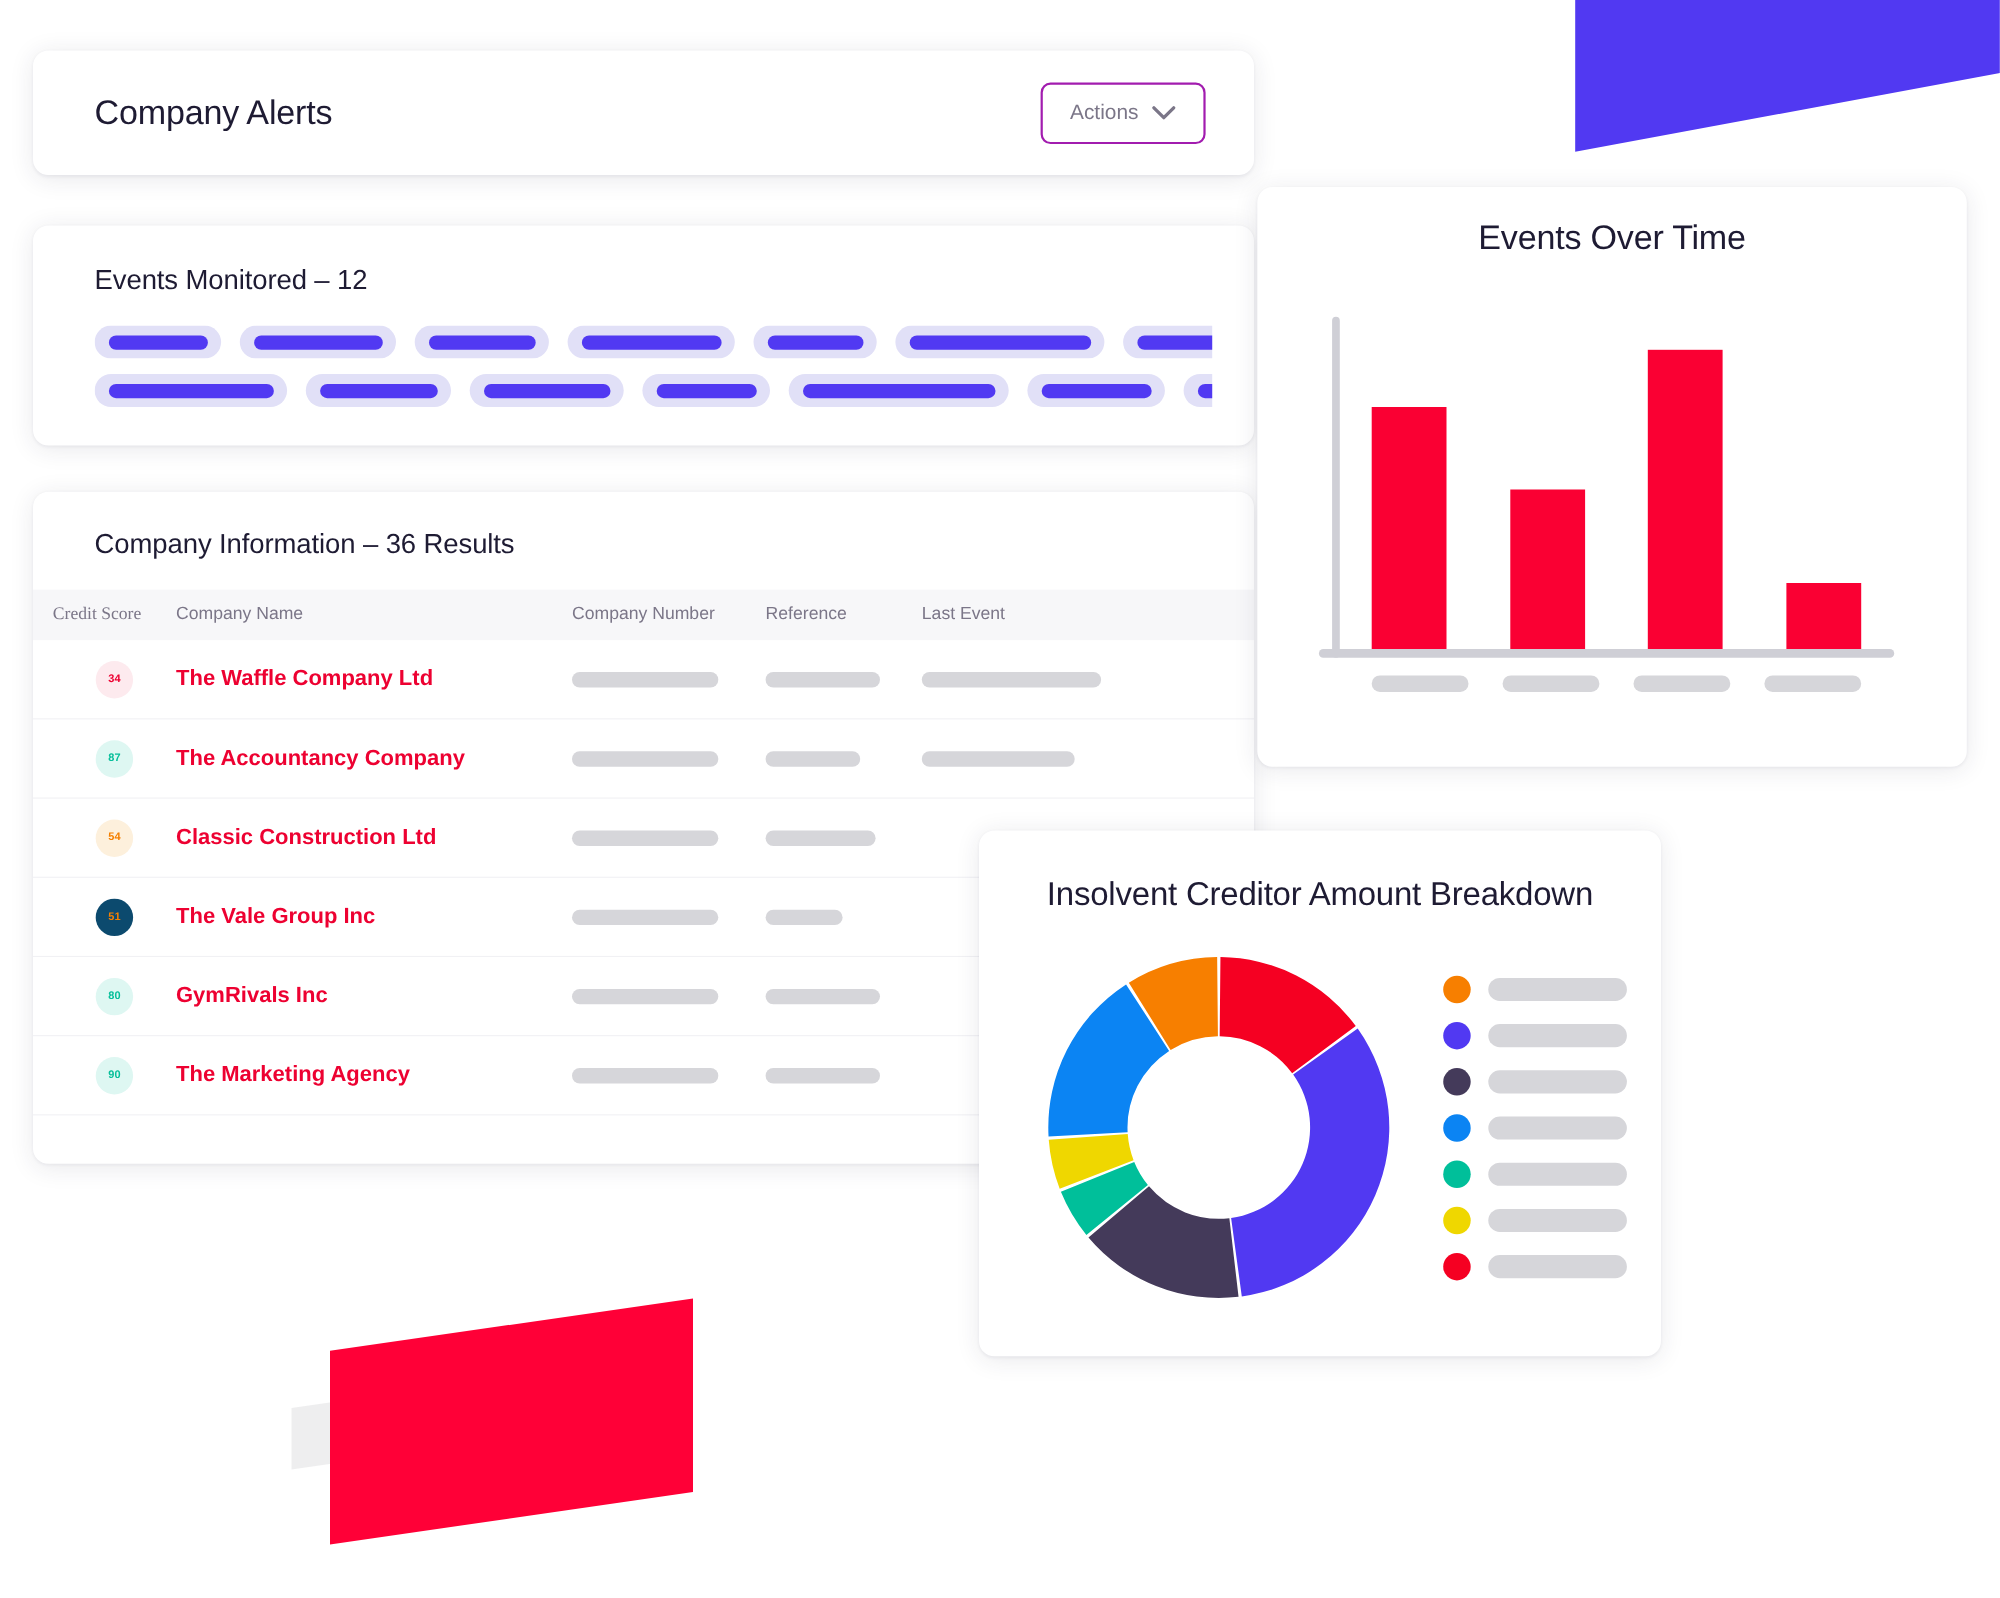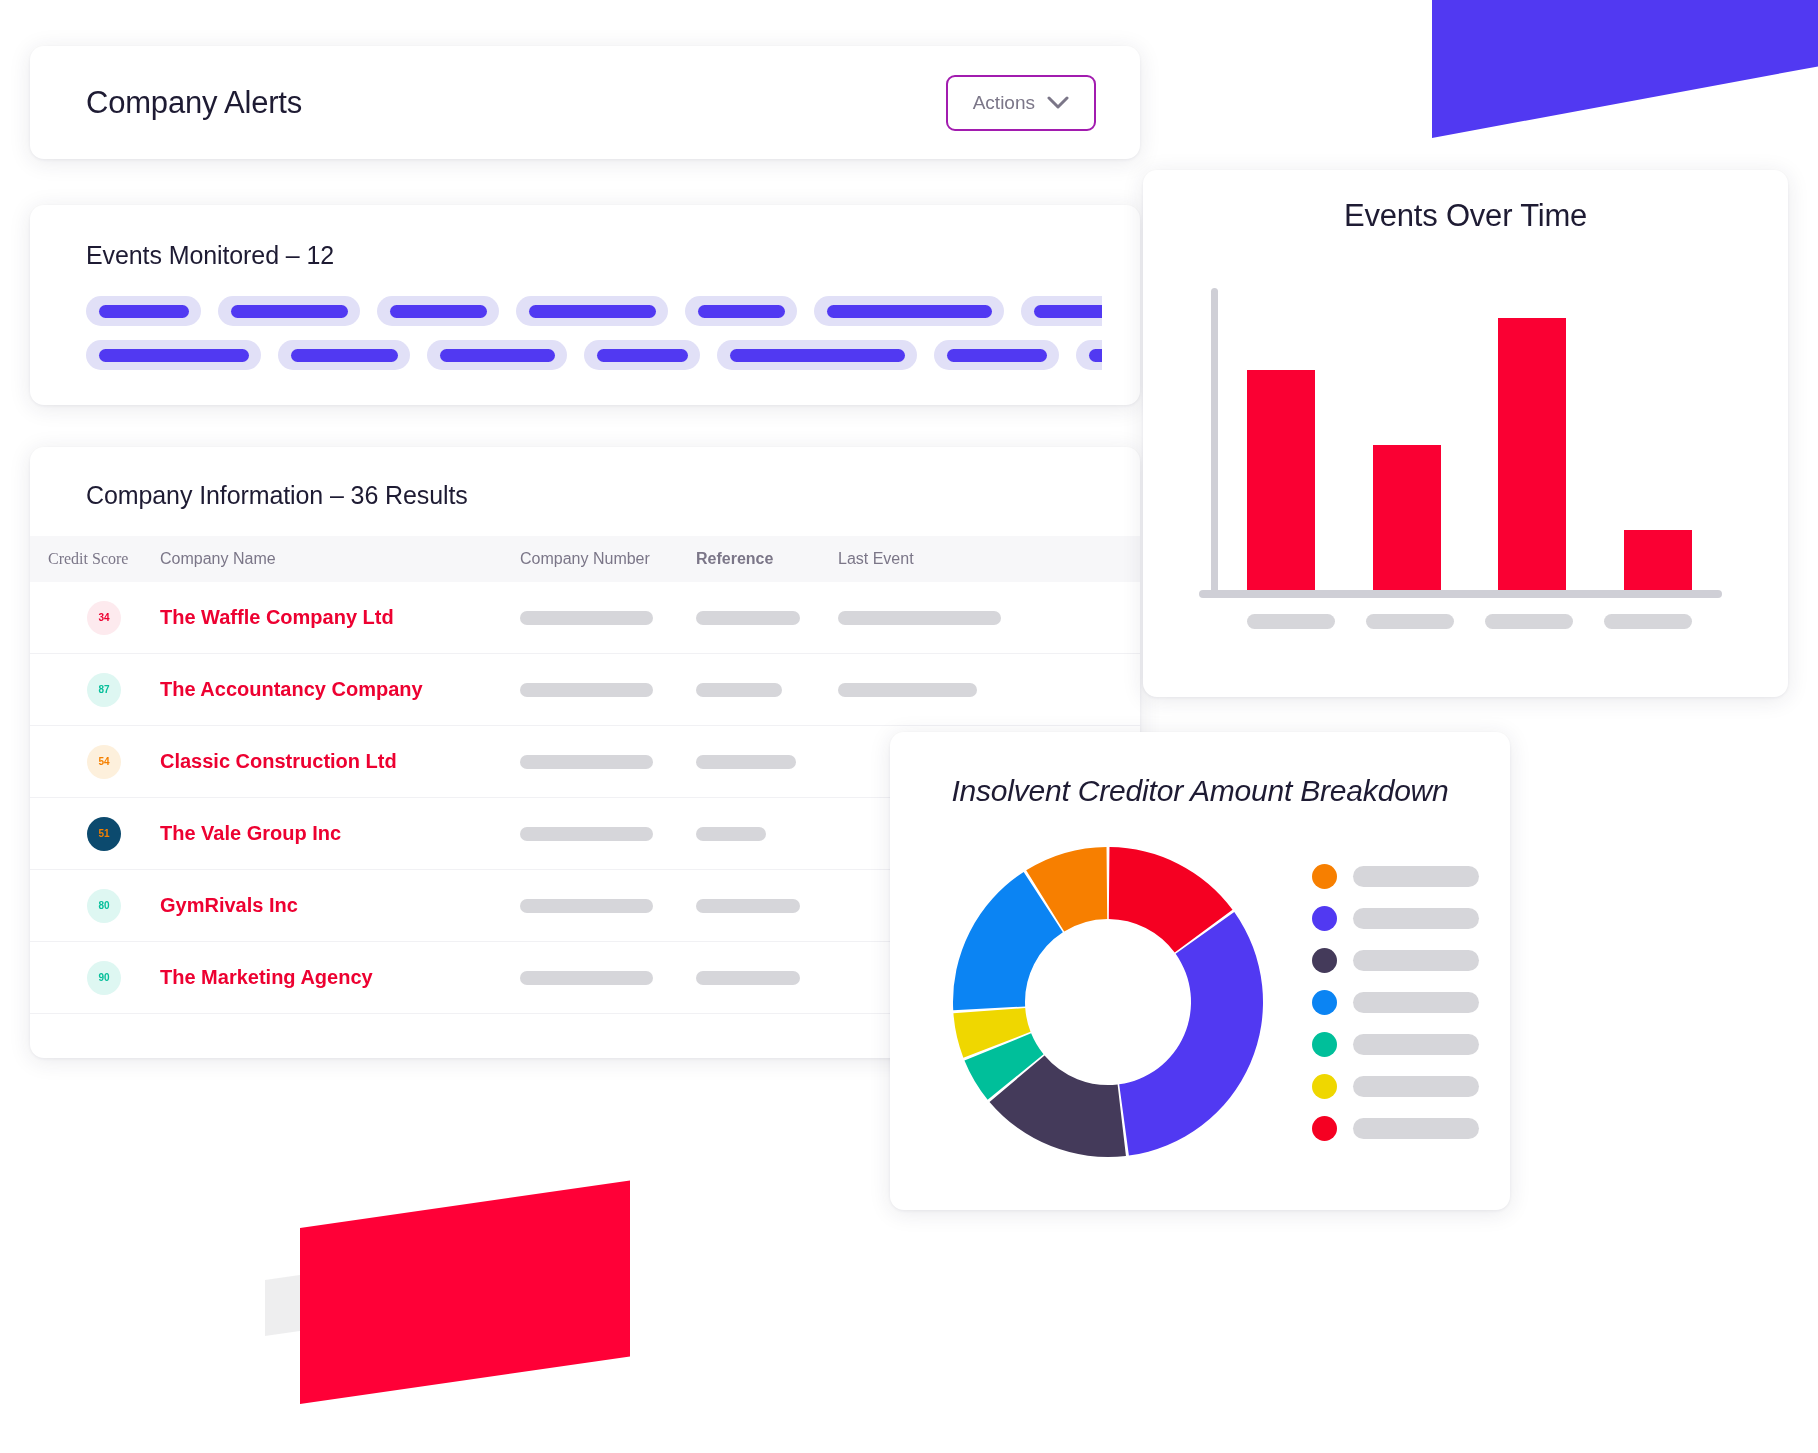--- a/index.html
+++ b/index.html
@@ -141,21 +141,21 @@
   }
   .tr {
     display: flex;
     align-items: center;
     height: 72px;
     border-bottom: 1px solid #f1f1f4;
   }
   .col-score  { width: 130px; padding-left: 18px; display: flex; justify-content: center; }
   .col-name   { width: 360px; }
   .col-number { width: 176px; }
-  .col-ref    { width: 142px; font-weight: bold; }
+  .col-ref    { width: 142px; }
   .col-event  { width: 200px; }
 
   .thead .col-score  { justify-content: flex-start; padding-left: 18px; font-family: Liberation Serif, serif; }
 
   .score-badge {
     width: 34px; height: 34px;
     border-radius: 50%;
     display: flex; align-items: center; justify-content: center;
     font-size: 10px; font-weight: bold;
   }
@@ -220,24 +220,23 @@
     margin: 16px 96px 0 104px;
   }
   .bar-label-skel {
     width: 88px; height: 15px;
     background: #d6d6da;
     border-radius: 8px;
   }
 
   
   #card-donut {
-    left: 890px; top: 732px;
+    left: 890px; top: 755px;
     width: 620px; height: 478px;
     padding: 42px 0 0 0;
-    font-style: italic;
   }
   #card-donut .chart-title { font-size: 30px; }
   #donut-body {
     display: flex;
     align-items: center;
     margin-top: 34px;
     padding: 0 20px 0 58px;
     gap: 44px;
   }
   #donut-svg { flex: 0 0 auto; }

